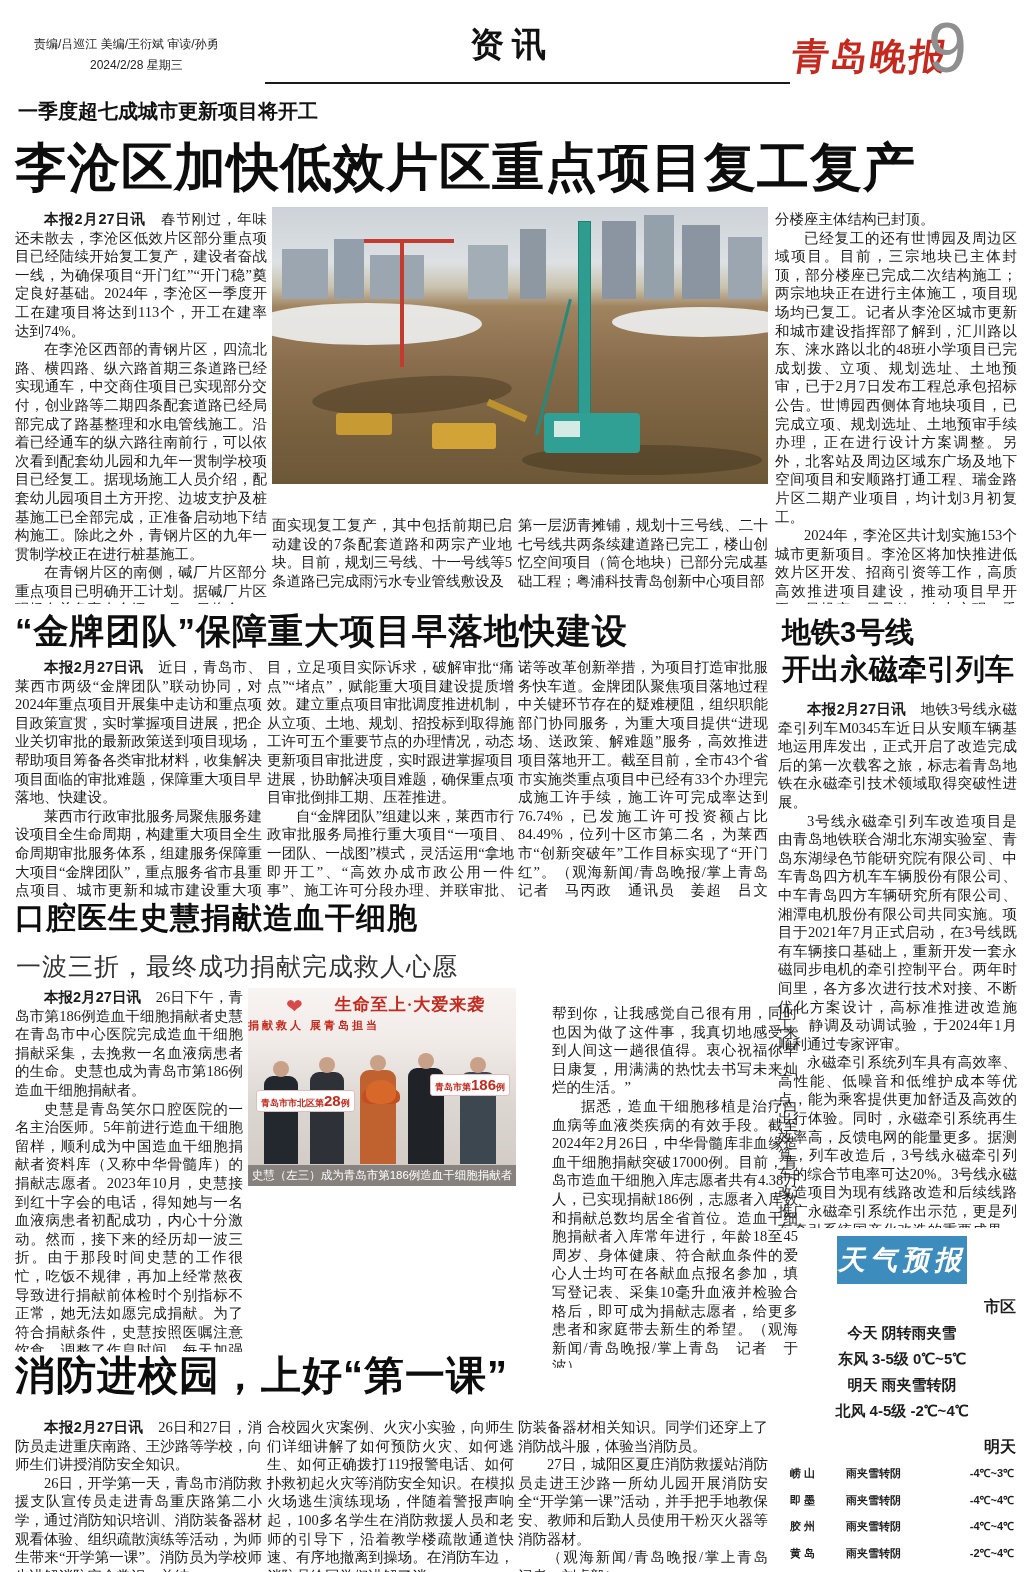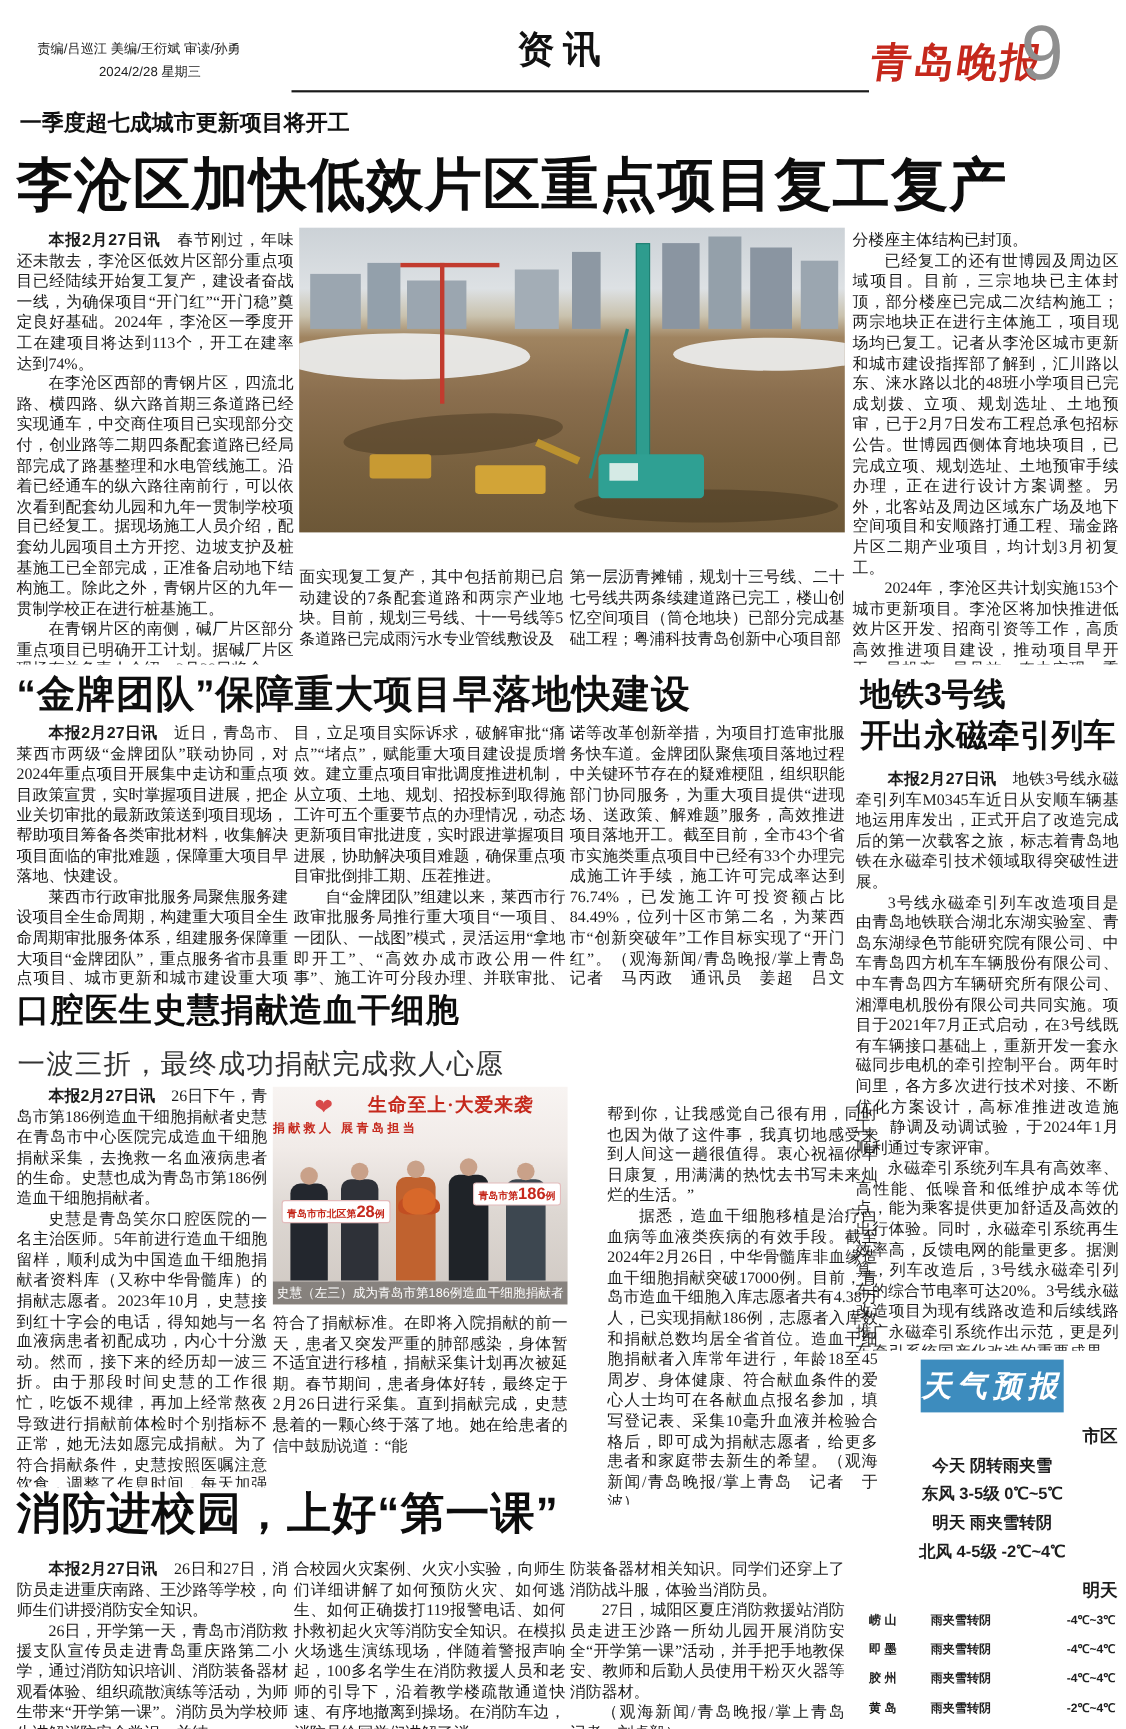--- a/index.html
+++ b/index.html
@@ -210,25 +210,20 @@
     <div class="person" style="left:62px;  width:34px; height:92px; background:#2e3138;"></div>
     <div class="person" style="left:112px; width:36px; height:94px; background:#c0622f;"></div>
     <div class="person" style="left:160px; width:36px; height:96px; background:#1f2328;"></div>
     <div class="person" style="left:212px; width:36px; height:92px; background:#3d4750;"></div>
     <div class="ph2-flowers"></div>
     <div class="ph2-sign" style="left:8px; bottom:74px;"><span>青岛市市北区第</span><span class="num">28</span><span>例</span></div>
     <div class="ph2-sign" style="right:6px; bottom:90px;"><span>青岛市第</span><span class="num">186</span><span>例</span></div>
     <div class="ph2-caption">史慧（左三）成为青岛市第186例造血干细胞捐献者</div>
   </div>
 
-  <div class="col cont" style="left:248px; top:1194px; width:268px; height:158px;">
-    <div class="cont">
-        <p>符合了捐献标准。在即将入院捐献的前一天，患者又突发严重的肺部感染，身体暂不适宜进行移植，捐献采集计划再次被延期。春节期间，患者身体好转，最终定于2月26日进行采集。直到捐献完成，史慧悬着的一颗心终于落了地。她在给患者的信中鼓励说道：“能</p>
-      </div>
-  </div>
   <div class="col" style="left:552px; top:988px; width:246px; height:364px;margin-top:16px;">
     <div class="cont">
         <p>帮到你，让我感觉自己很有用，同时也因为做了这件事，我真切地感受来到人间这一趟很值得。衷心祝福你早日康复，用满满的热忱去书写未来灿烂的生活。”</p>
         <p>据悉，造血干细胞移植是治疗白血病等血液类疾病的有效手段。截至2024年2月26日，中华骨髓库非血缘造血干细胞捐献突破17000例。目前，青岛市造血干细胞入库志愿者共有4.38万人，已实现捐献186例，志愿者入库数和捐献总数均居全省首位。造血干细胞捐献者入库常年进行，年龄18至45周岁、身体健康、符合献血条件的爱心人士均可在各献血点报名参加，填写登记表、采集10毫升血液并检验合格后，即可成为捐献志愿者，给更多患者和家庭带去新生的希望。（观海新闻/青岛晚报/掌上青岛　记者　于波）</p>
       </div>
   </div>
 
   <div class="weather">
     <div class="w-title">天气预报</div>
     <div class="w-region">市区</div>

